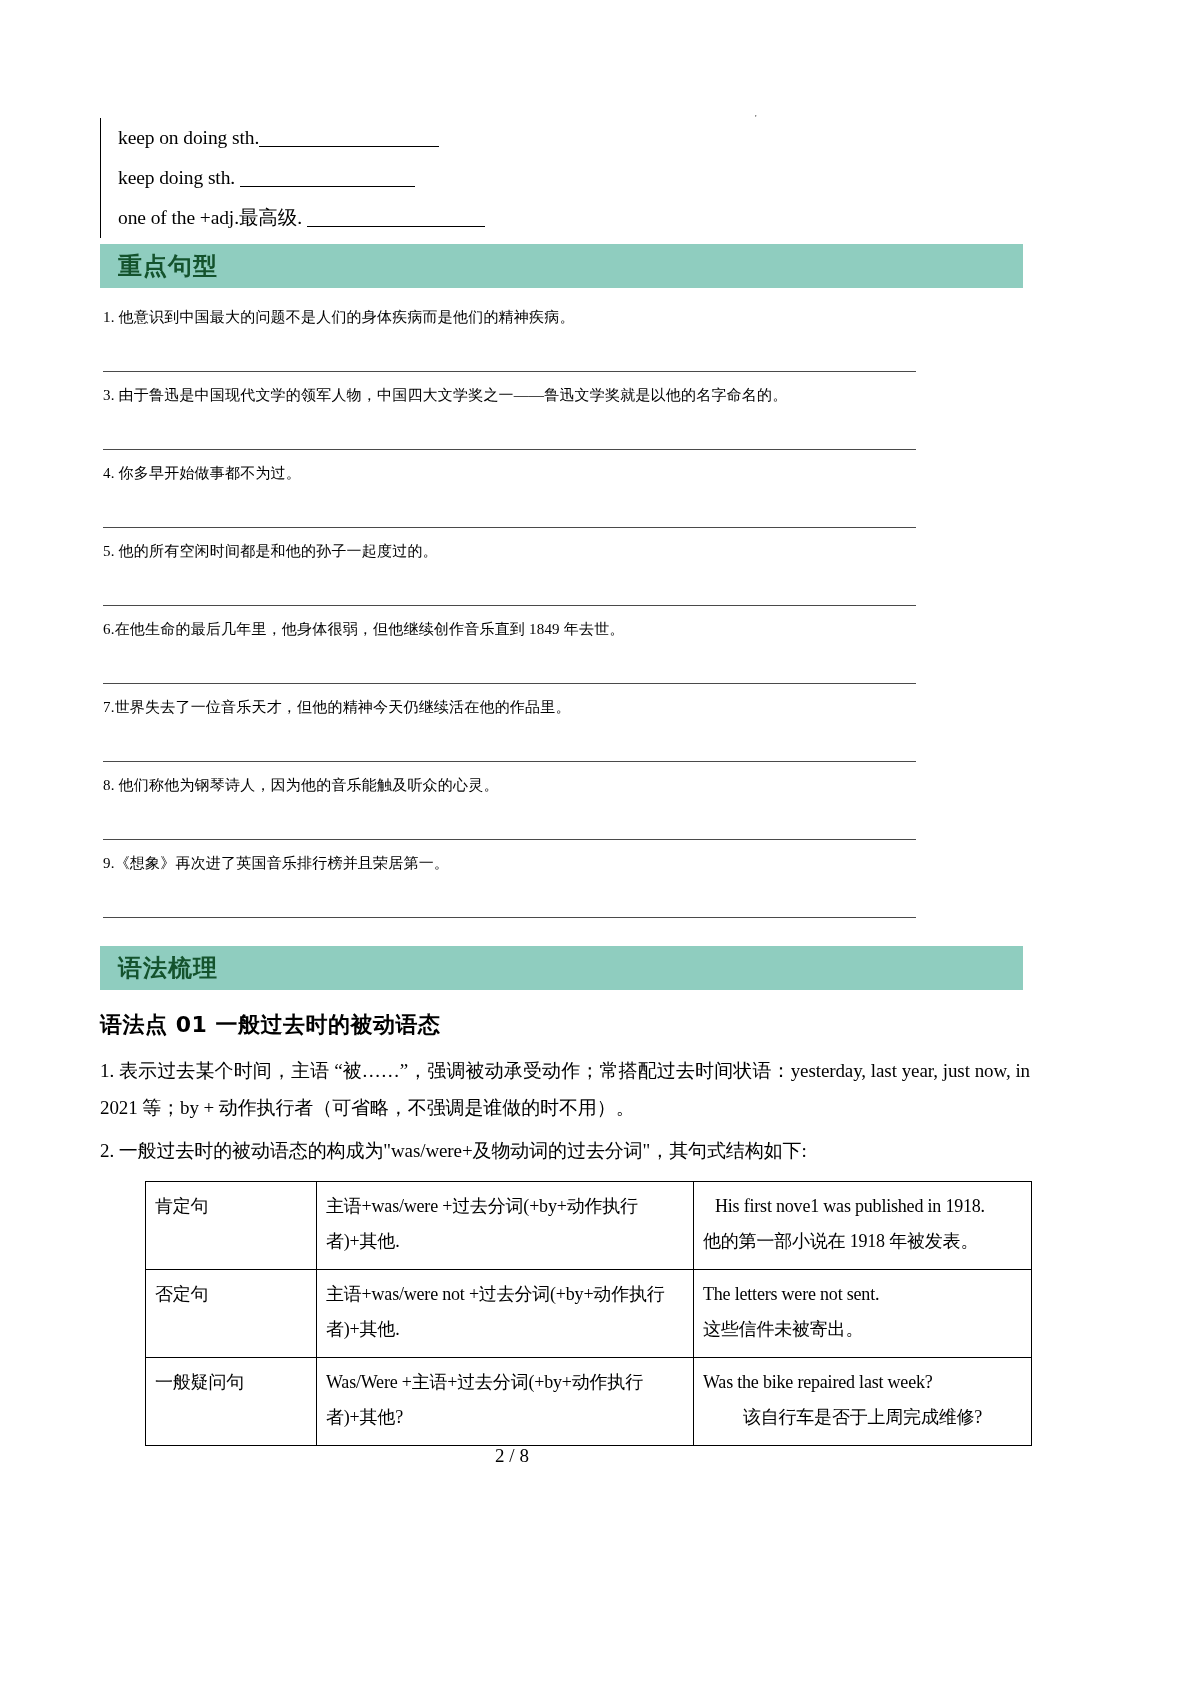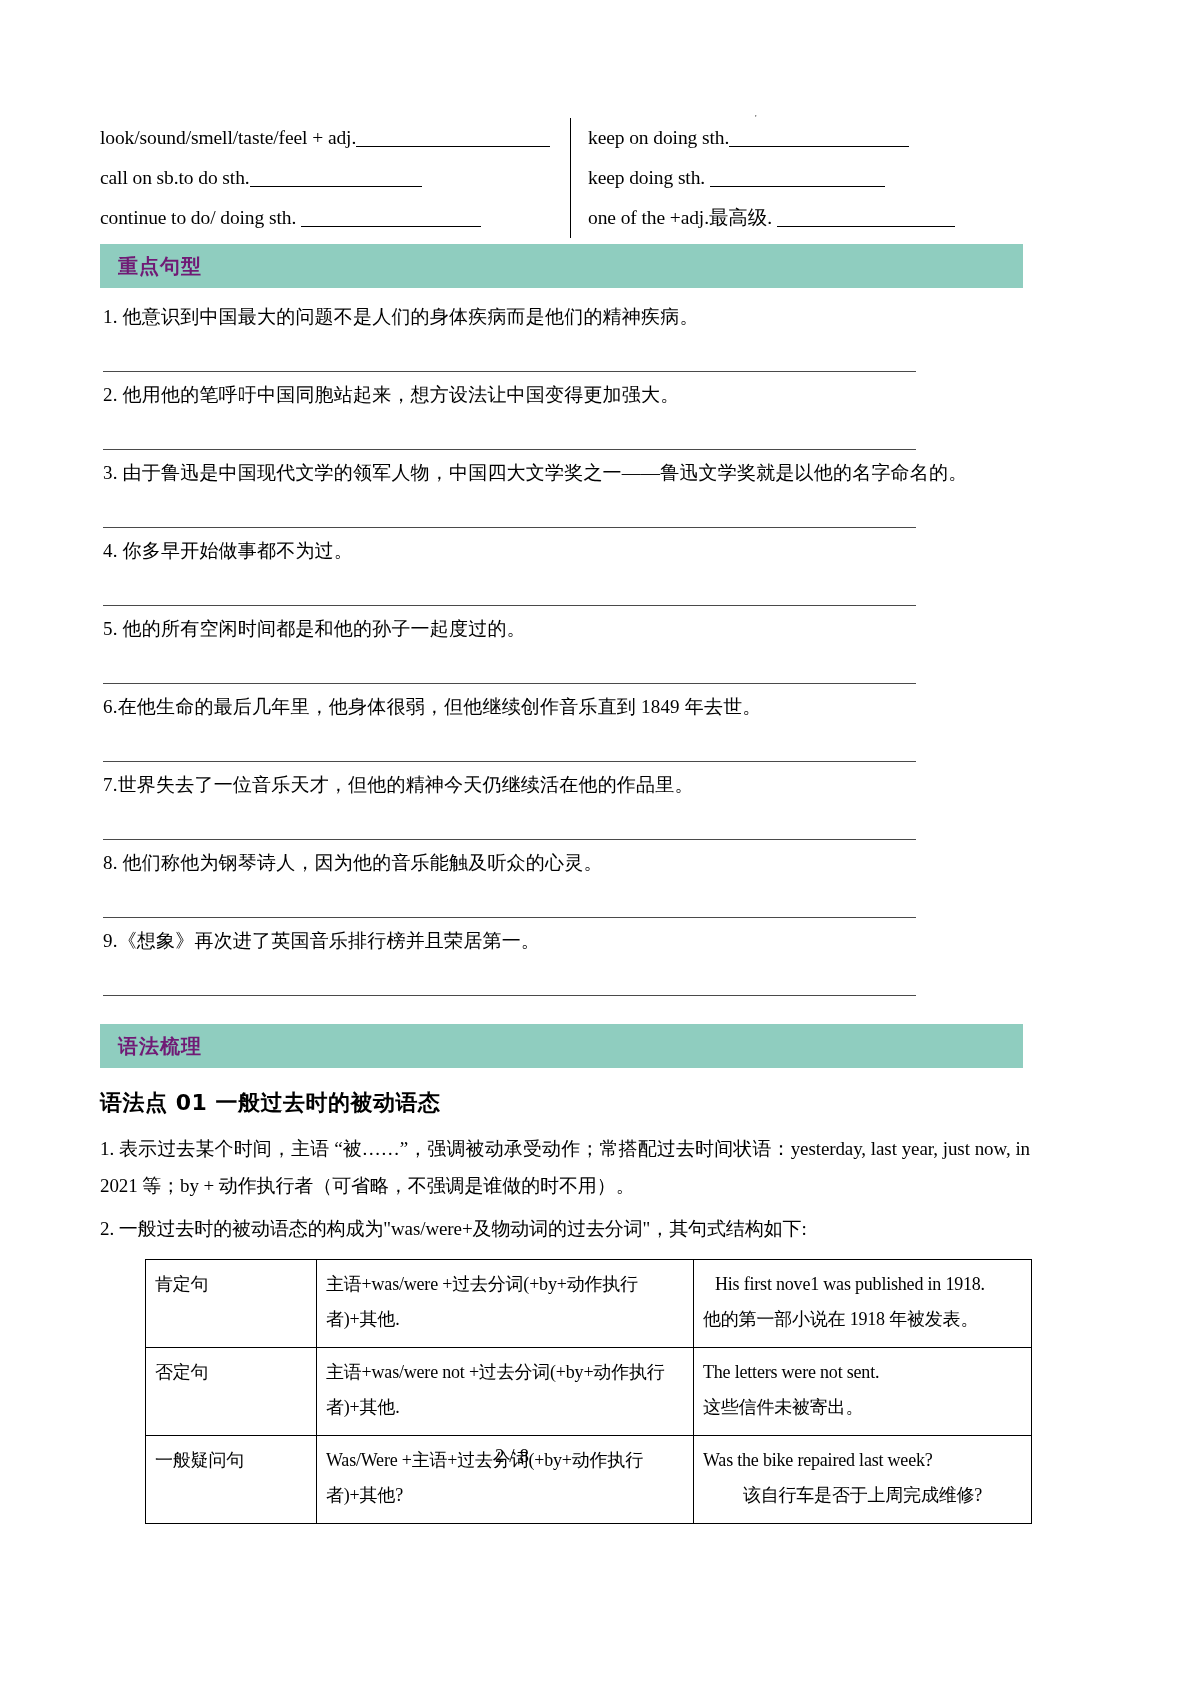--- a/index.html
+++ b/index.html
@@ -70,34 +70,34 @@
     width: 923px;
     margin: 6px 0 0 3px;
     display: flex;
     align-items: center;
     padding-left: 18px;
     box-sizing: border-box;
   }
   .band-title {
     font-family: "DejaVu Sans", "Liberation Sans", sans-serif;
     font-weight: bold;
-    font-size: 20px;
+    font-size: 24px;
     letter-spacing: 1px;
-    color: #701a75;
+    color: #14532d;
   }
 
   
   .sent-list {
     margin-top: 6px;
   }
   .sent-item {
     margin-bottom: 0;
   }
   .sent-text {
-    font-size: 19px;
+    font-size: 15px;
     line-height: 46px;
     padding-left: 6px;
     white-space: nowrap;
     letter-spacing: 0.2px;
   }
   .sent-rule {
     border-bottom: 1.4px solid #4a4a4a;
     width: 813px;
     margin-left: 6px;
     height: 31px;
@@ -156,55 +156,40 @@
   }
 </style>
 </head>
 <body>
 
 <div class="page">
 
   <span class="tiny-mark">'</span>
 
   <div class="phrase-block">
-    <div class="phrase-col left">
-      <div class="phrase-row">
-        <span>look/sound/smell/taste/feel + adj.</span><span class="blank" style="width:194px"></span>
-      </div>
-      <div class="phrase-row">
-        <span>call on sb.to do sth.</span><span class="blank" style="width:172px"></span>
-      </div>
-      <div class="phrase-row">
-        <span>continue to do/ doing sth.  </span><span class="blank" style="width:180px"></span>
-      </div>
-    </div>
     <div class="phrase-col right">
       <div class="phrase-row">
         <span>keep on doing sth.</span><span class="blank" style="width:180px"></span>
       </div>
       <div class="phrase-row">
         <span>keep doing sth.  </span><span class="blank" style="width:175px"></span>
       </div>
       <div class="phrase-row">
         <span>one of the +adj.最高级.  </span><span class="blank" style="width:178px"></span>
       </div>
     </div>
   </div>
 
   <div class="band">
     <span class="band-title">重点句型</span>
   </div>
 
   <div class="sent-list">
     <div class="sent-item">
       <div class="sent-text">1.  他意识到中国最大的问题不是人们的身体疾病而是他们的精神疾病。</div>
-      <div class="sent-rule"></div>
-    </div>
-    <div class="sent-item">
-      <div class="sent-text">2.  他用他的笔呼吁中国同胞站起来，想方设法让中国变得更加强大。</div>
       <div class="sent-rule"></div>
     </div>
     <div class="sent-item">
       <div class="sent-text">3.  由于鲁迅是中国现代文学的领军人物，中国四大文学奖之一——鲁迅文学奖就是以他的名字命名的。</div>
       <div class="sent-rule"></div>
     </div>
     <div class="sent-item">
       <div class="sent-text">4.  你多早开始做事都不为过。</div>
       <div class="sent-rule"></div>
     </div>

